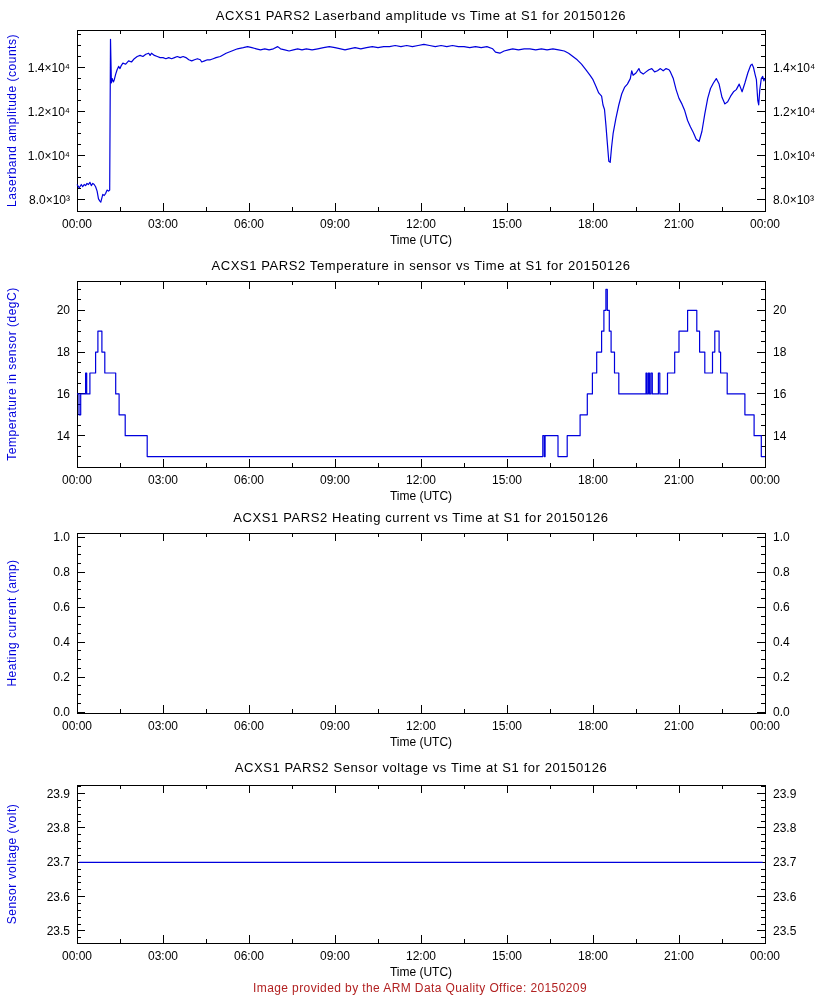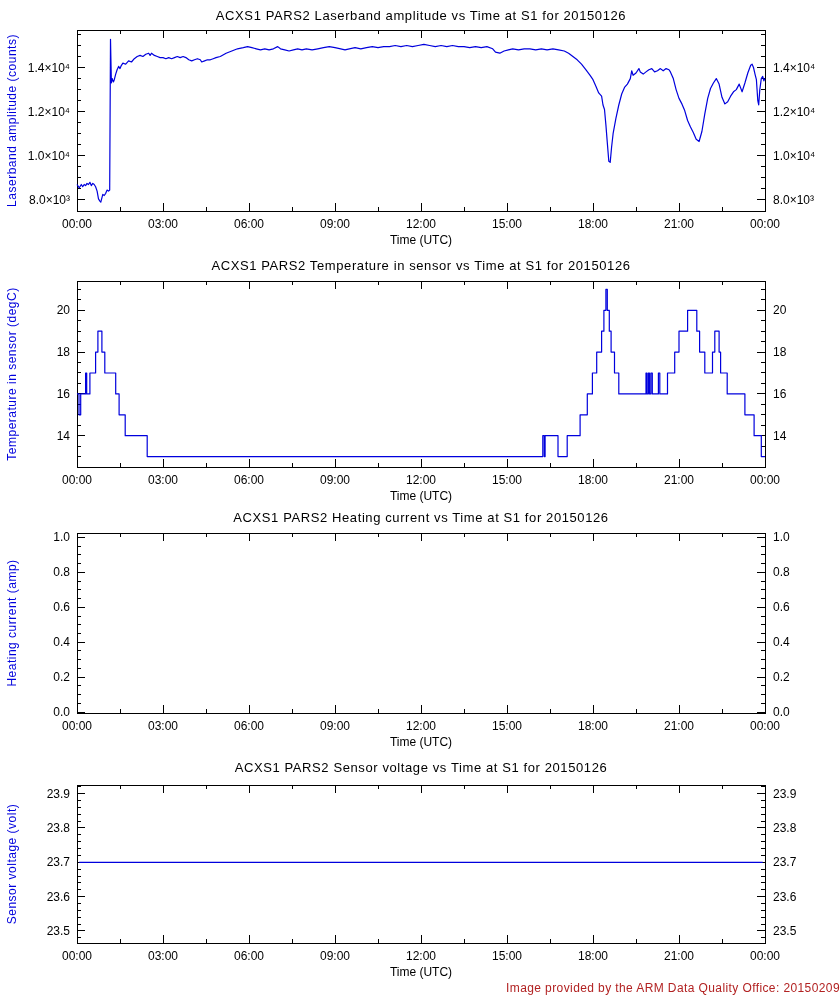--- a/index.html
+++ b/index.html
@@ -1,19 +1,19 @@
 <!DOCTYPE html>
 <html><head>
 <meta charset="utf-8">
 <style>
   html,body{margin:0;padding:0;background:#ffffff;}
   .figure{position:relative;width:840px;height:1000px;background:#ffffff;
           font-family:"Liberation Sans", sans-serif;overflow:hidden;}
   #plot-svg{position:absolute;left:0;top:0;}
-  .footer{position:absolute;left:0;top:981px;width:840px;text-align:right;
+  .footer{position:absolute;left:0;top:981px;width:840px;text-align:center;
           font-size:12px;letter-spacing:0.4px;color:#b22222;
           font-family:"Liberation Sans", sans-serif;}
   text{font-family:"Liberation Sans", sans-serif;}
 </style>
 </head>
 <body>
 
 <div class="figure">
   <svg id="plot-svg" width="840" height="1000" viewBox="0 0 840 1000">
       <g>

